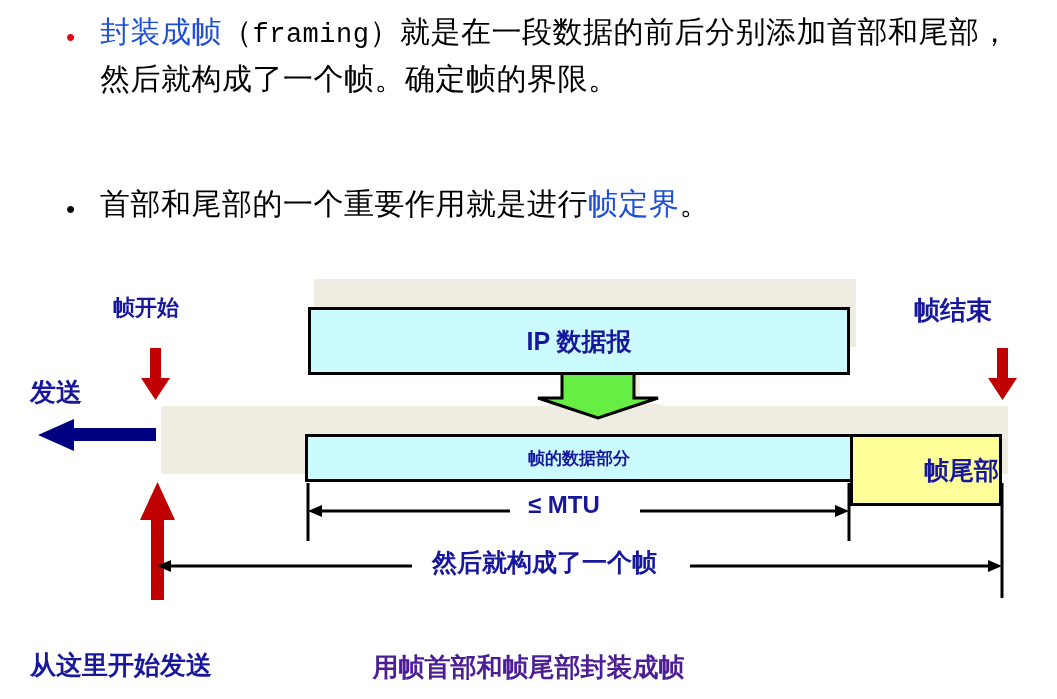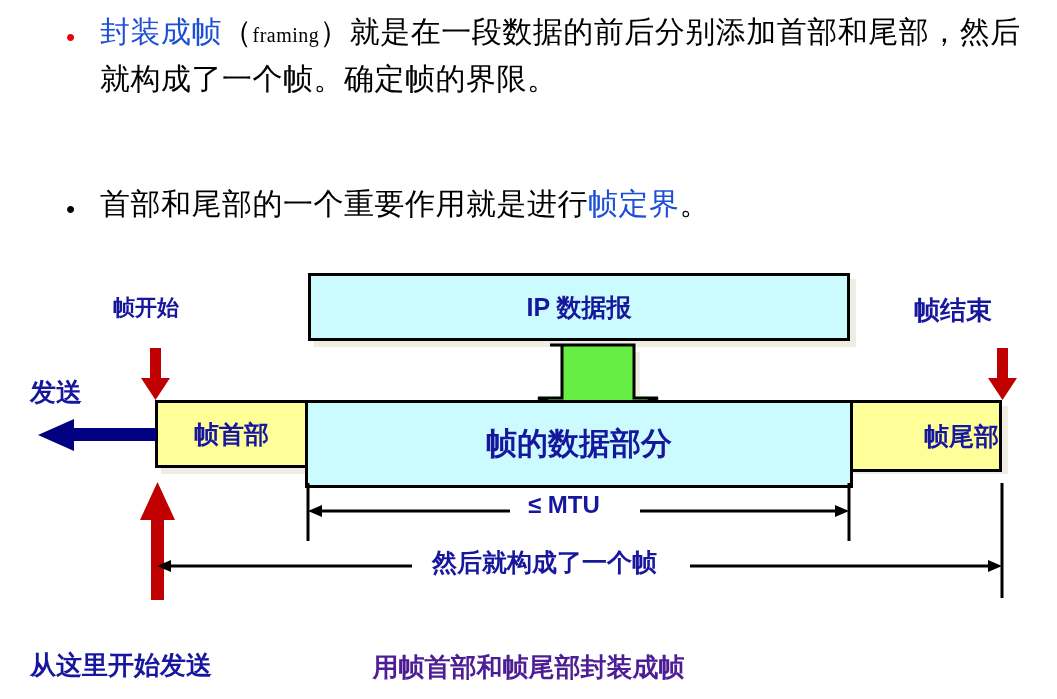--- a/index.html
+++ b/index.html
@@ -36,62 +36,63 @@
   .bullet-text {
     font-family: "DejaVu Serif", serif;
     font-size: 30px;
     line-height: 44px;
     color: #000000;
     letter-spacing: 0.5px;
   }
   .b1 { position: absolute; left: 100px; top: 10px; width: 940px; }
   .b2 { position: absolute; left: 100px; top: 182px; width: 940px; }
   .red-txt { color: #1d4ed8; }
-  .mono { font-family: Liberation Serif, serif; font-size: 20px; }
+  .mono { font-family: Liberation Mono, monospace; font-size: 27px; }
 
   
   .diagram {
     position: absolute;
     left: 0;
     top: 0;
     width: 1057px;
     height: 699px;
   }
   .box {
     position: absolute;
     box-sizing: border-box;
     border: 3px solid #000000;
     display: flex;
     align-items: center;
     justify-content: center;
     font-weight: bold;
     color: #17179e;
     font-family: "Liberation Sans", sans-serif;
+    margin-top: 34px;
   }
   .shadow {
     position: absolute;
     background: #efece1;
     z-index: 0;
   }
   .cyan { background: #ccfbff; }
   .yellow { background: #ffff99; }
 
   #ip-datagram-box {
     left: 308px; top: 273px; width: 542px; height: 68px;
     font-size: 25px;
     z-index: 2;
   }
   #frame-header-box {
     left: 155px; top: 400px; width: 153px; height: 68px;
     font-size: 25px;
     z-index: 2;
   }
   #frame-data-box {
-    left: 305px; top: 400px; width: 548px; height: 88px;
-    font-size: 31px;
+    left: 305px; top: 400px; width: 548px; height: 48px;
+    font-size: 17px;
     z-index: 2;
   }
   #frame-trailer-box {
     left: 850px; top: 400px; width: 152px; height: 72px;
     font-size: 25px;
     z-index: 2;
     justify-content: flex-end;
   }
 
   .lbl {
@@ -163,23 +164,20 @@
 
   <svg class="underlay" viewBox="0 0 1057 699">
     <polygon points="556,352 640,352 640,404 664,404 604,424 544,404 568,404 568,352" fill="#efece1"></polygon>
     <polygon points="550,345 634,345 634,398 658,398 598,418 538,398 562,398 562,345" fill="#66ee44" stroke="#000000" stroke-width="3" stroke-linejoin="miter"></polygon>
   </svg>
 
   <div class="box cyan" id="ip-datagram-box">
     <span>IP 数据报</span>
   </div>
 
-  <div class="box yellow" id="frame-header-box">
-    <span>帧首部</span>
-  </div>
 
   <div class="box cyan" id="frame-data-box">
     <span>帧的数据部分</span>
   </div>
 
   <div class="box yellow" id="frame-trailer-box">
     <span>帧尾部</span>
   </div>
 
   <svg class="overlay" viewBox="0 0 1057 699">

